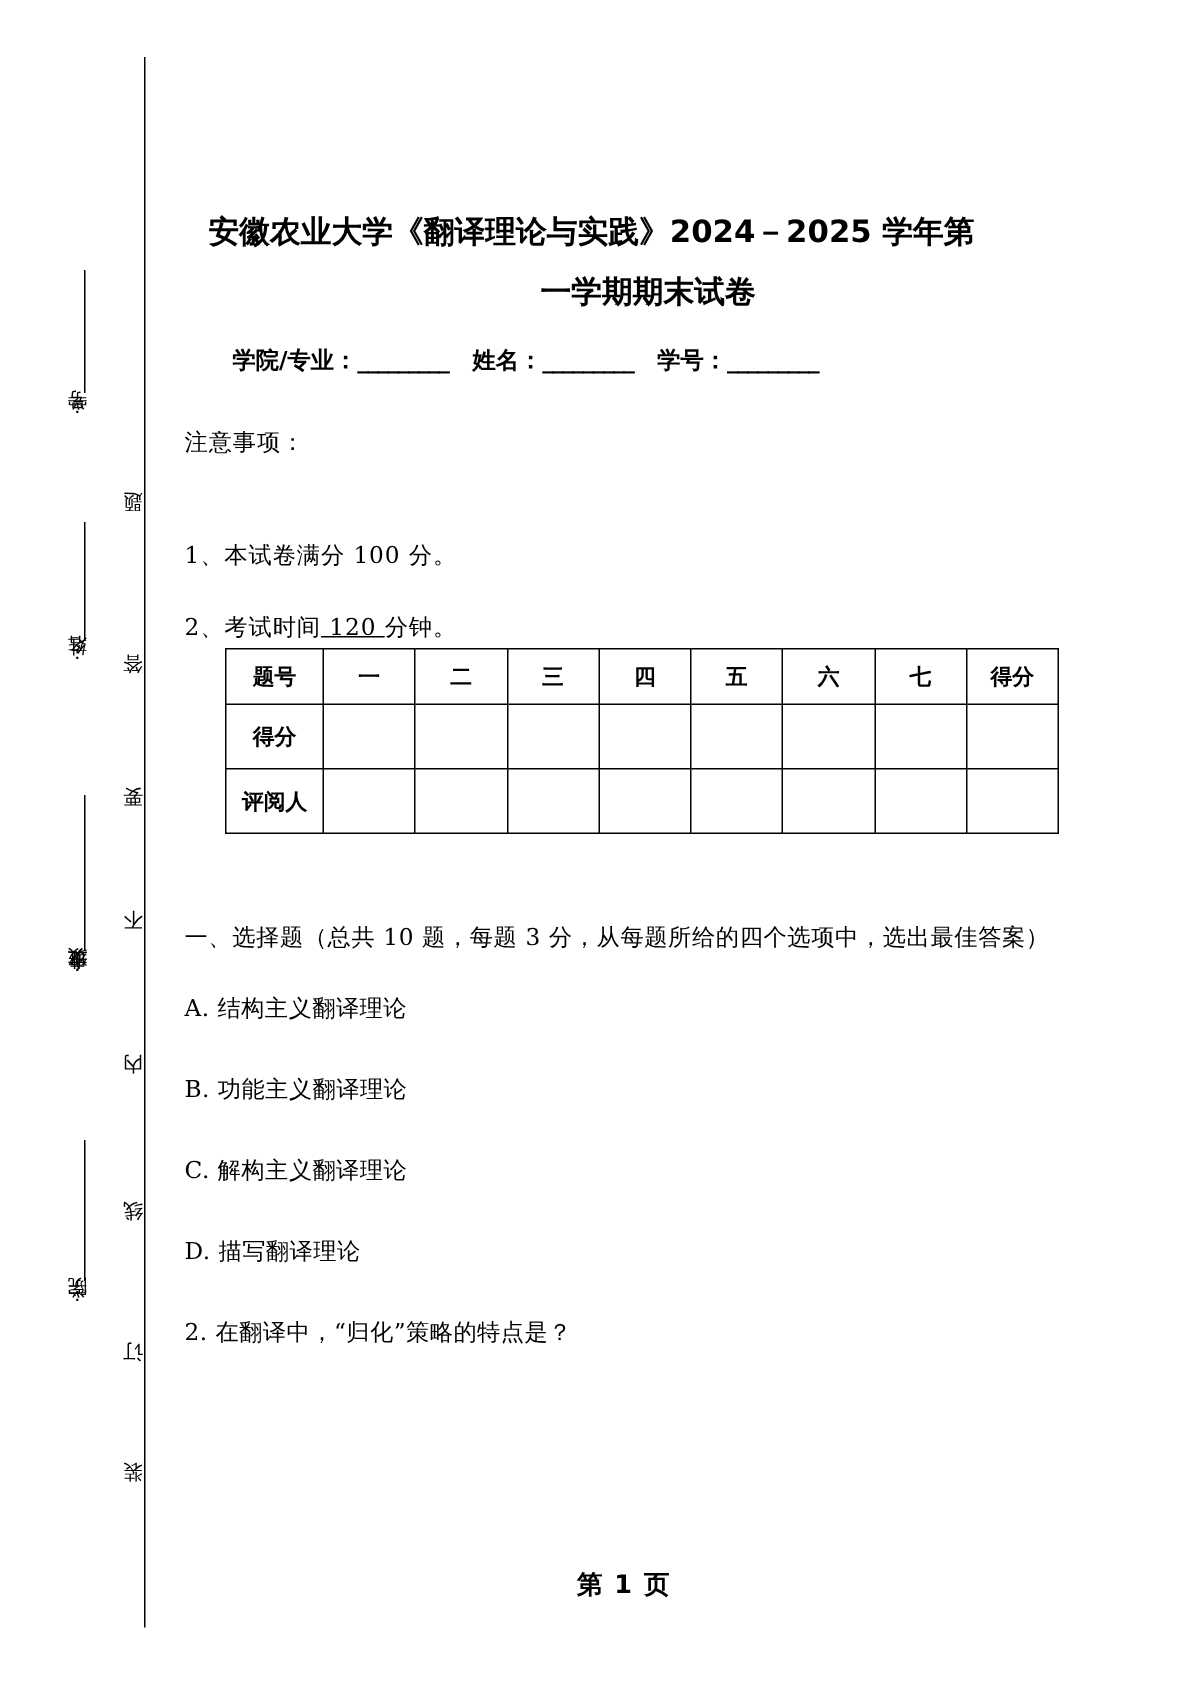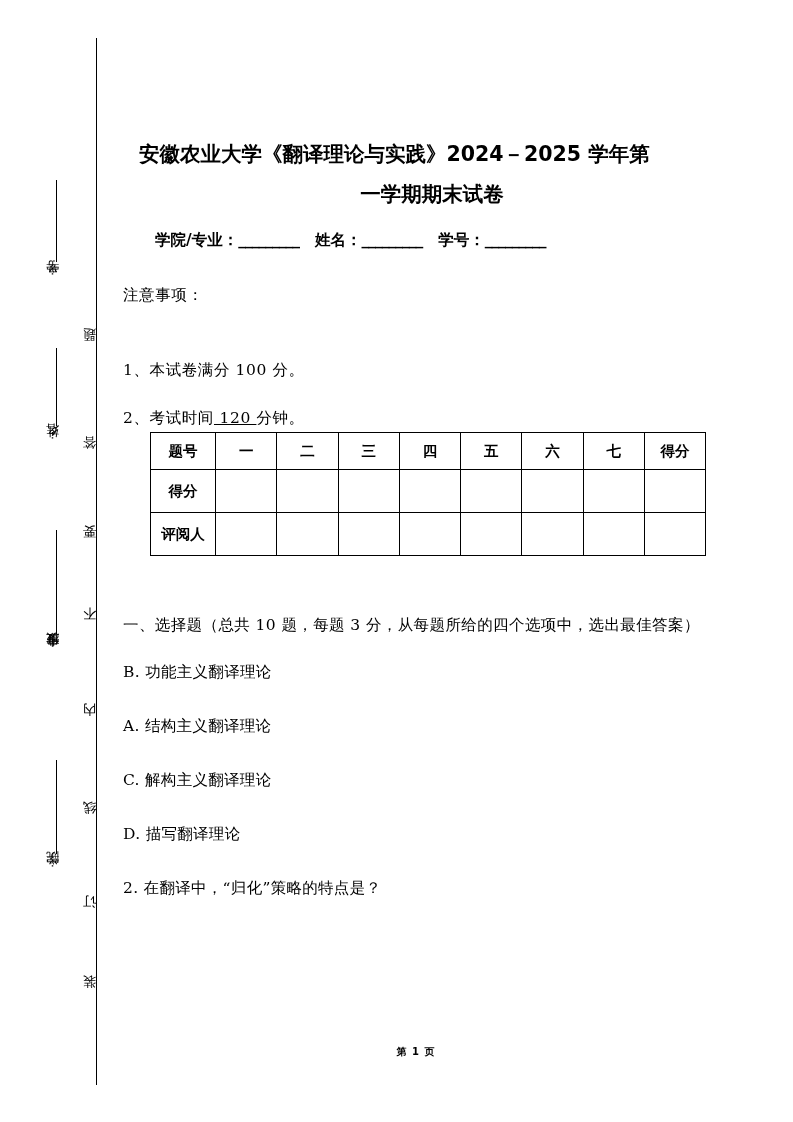--- a/index.html
+++ b/index.html
@@ -169,21 +169,21 @@
   .q-option:last-child { margin-bottom: 0; }
 
   #page-footer {
     position: absolute;
     left: 0;
     top: 1045px;
     width: 586px;
     text-align: center;
     font-family: "DejaVu Sans", "Liberation Sans", sans-serif;
     font-weight: bold;
-    font-size: 10px;
+    font-size: 17px;
     letter-spacing: 1px;
   }
 </style>
 </head>
 <body>
 
 <div id="binding-margin">
   <div class="vline" id="binding-rule"></div>
 
   <div class="vline field-rule" style="top:180px;height:82px;"></div>
@@ -255,22 +255,22 @@
         <td></td>
         <td></td>
         <td></td>
       </tr>
     </tbody>
   </table>
 
   <div id="questions">
     <p class="q-section-head">一、选择题（总共 10 题，每题 3 分，从每题所给的四个选项中，选出最佳答案）</p>
 
+    <p class="q-option">A. 结构主义翻译理论</p>
     <p class="q-option">B. 功能主义翻译理论</p>
-    <p class="q-option">A. 结构主义翻译理论</p>
     <p class="q-option">C. 解构主义翻译理论</p>
     <p class="q-option">D. 描写翻译理论</p>
 
     <p class="q-stem">2. 在翻译中，“归化”策略的特点是？</p>
   </div>
 
   <div id="page-footer">第 1 页</div>
 </div>
 
 </body></html>

